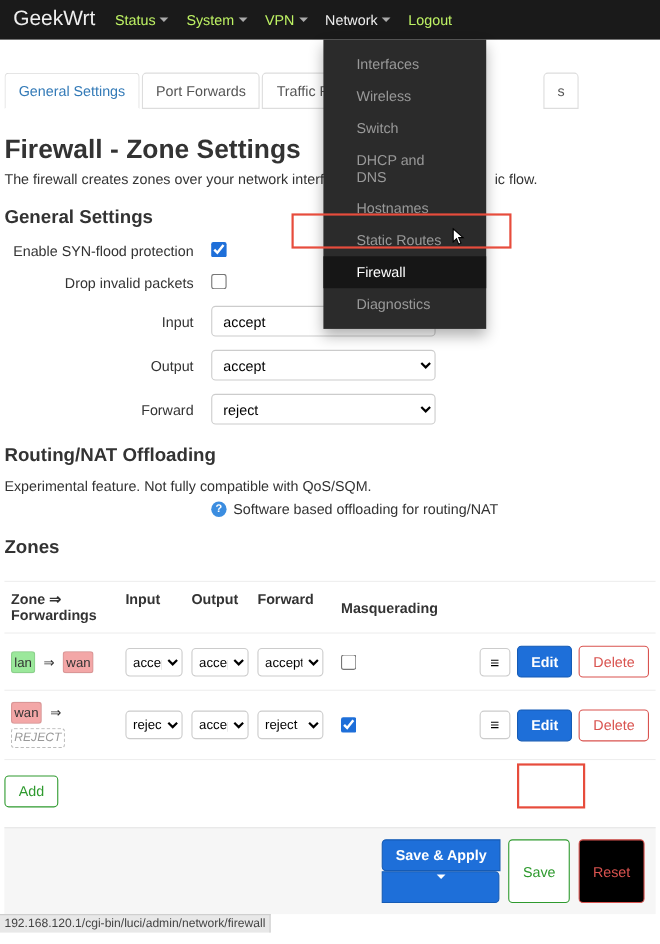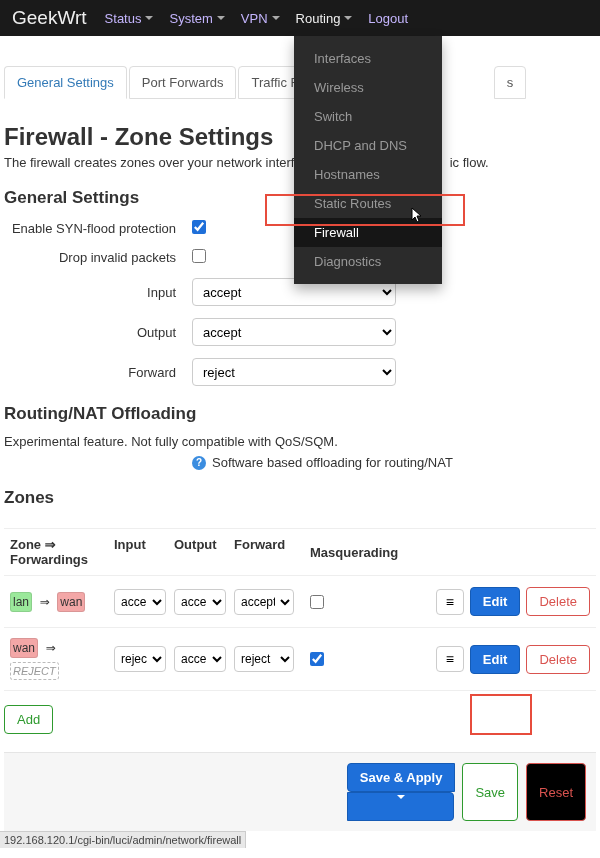--- a/index.html
+++ b/index.html
@@ -1,23 +1,23 @@
 <!DOCTYPE html>
 <html><head>
 <meta charset="utf-8">
 <style>
 * { box-sizing: border-box; margin: 0; padding: 0; }
 body { font-family: -apple-system, BlinkMacSystemFont, "Segoe UI", Helvetica, Arial, sans-serif; font-size: 13px; color: #333; background: #fff; width: 600px; }
 .navbar { background: #1a1a1a; color: #aaa; height: 36px; display: flex; align-items: center; padding: 0 12px; position: relative; }
 .brand { color: #eee; font-size: 19px; font-weight: 300; margin-right: 18px; }
-.nav-item { color: #c4b5fd; font-size: 13px; margin-right: 16px; cursor: pointer; display: flex; align-items: center; gap: 4px; }
+.nav-item { color: #bef264; font-size: 13px; margin-right: 16px; cursor: pointer; display: flex; align-items: center; gap: 4px; }
 .nav-item.active { color: #eee; }
 .caret { width: 0; height: 0; border-left: 4px solid transparent; border-right: 4px solid transparent; border-top: 4px solid #aaa; }
 .dropdown { position: absolute; top: 36px; left: 294px; background: #2b2b2b; width: 148px; padding: 8px 0; z-index: 100; box-shadow: 0 6px 12px rgba(0,0,0,0.3); }
-.dd-item { color: #999; padding: 7px 20px; font-size: 13px; cursor: pointer; }
+.dd-item { color: #999; padding: 7px 30px; font-size: 13px; cursor: pointer; }
 .dd-item.hovered { background: #161616; color: #fff; }
 .cursor { position: absolute; left: 408px; top: 207px; z-index: 200; font-size: 14px; }
 .highlight-box { position: absolute; border: 2px solid #e74c3c; z-index: 150; pointer-events: none; }
 .hl1 { left: 265px; top: 194px; width: 200px; height: 32px; }
 .hl2 { left: 470px; top: 694px; width: 62px; height: 41px; }
 .content { padding: 10px 4px 0 4px; }
 .tabs { display: flex; gap: 2px; margin-top: 20px; margin-bottom: 24px; }
 .tab { border: 1px solid #ddd; border-radius: 4px 4px 0 0; padding: 8px 12px; background: #fff; font-size: 13px; color: #555; cursor: pointer; }
 .tab.active { color: #337ab7; border-bottom-color: #fff; }
 .tab.hidden { color: #555; }
@@ -68,21 +68,21 @@
     </div>
   <div class="nav-item">
       <span>System</span>
       <span class="caret"></span>
     </div>
   <div class="nav-item">
       <span>VPN</span>
       <span class="caret"></span>
     </div>
   <div class="nav-item active">
-      <span>Routing</span>
+      <span>Network</span>
       <span class="caret"></span>
     </div>
   <div class="nav-item">
       <span>Logout</span>
     </div>
 </div>
 
 <div class="dropdown">
   <div class="dd-item">Interfaces</div>
   <div class="dd-item">Wireless</div>

